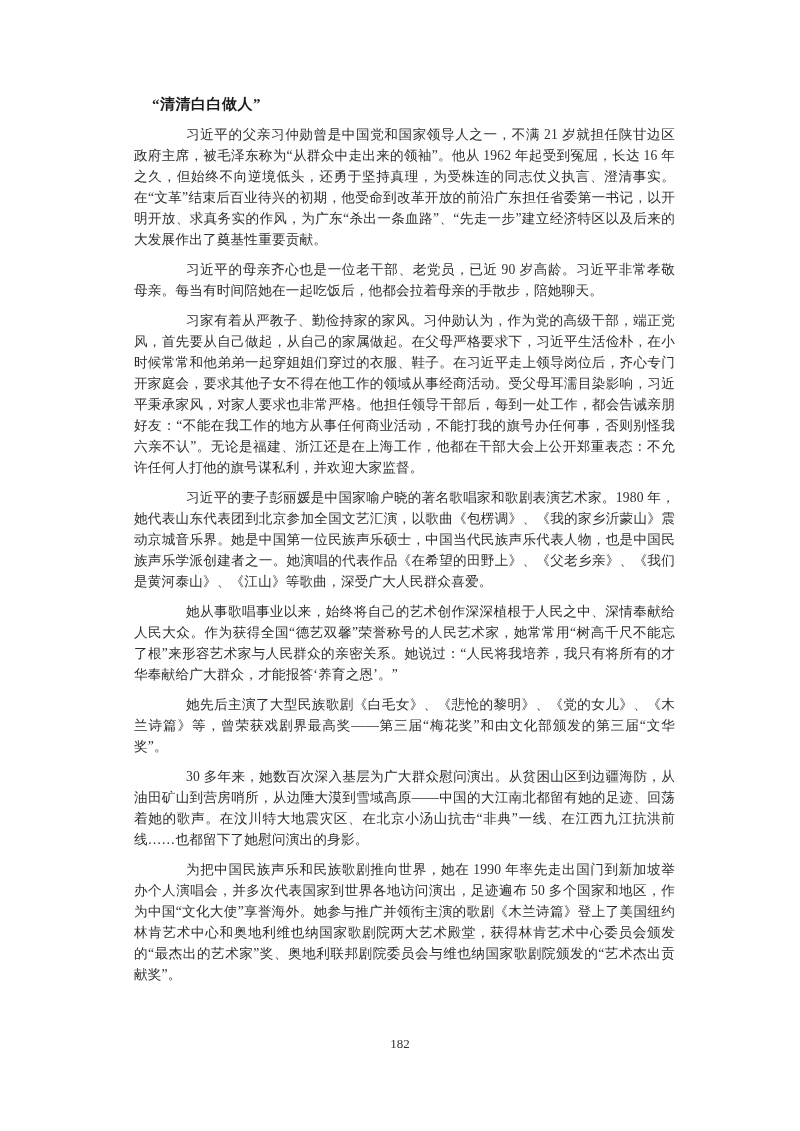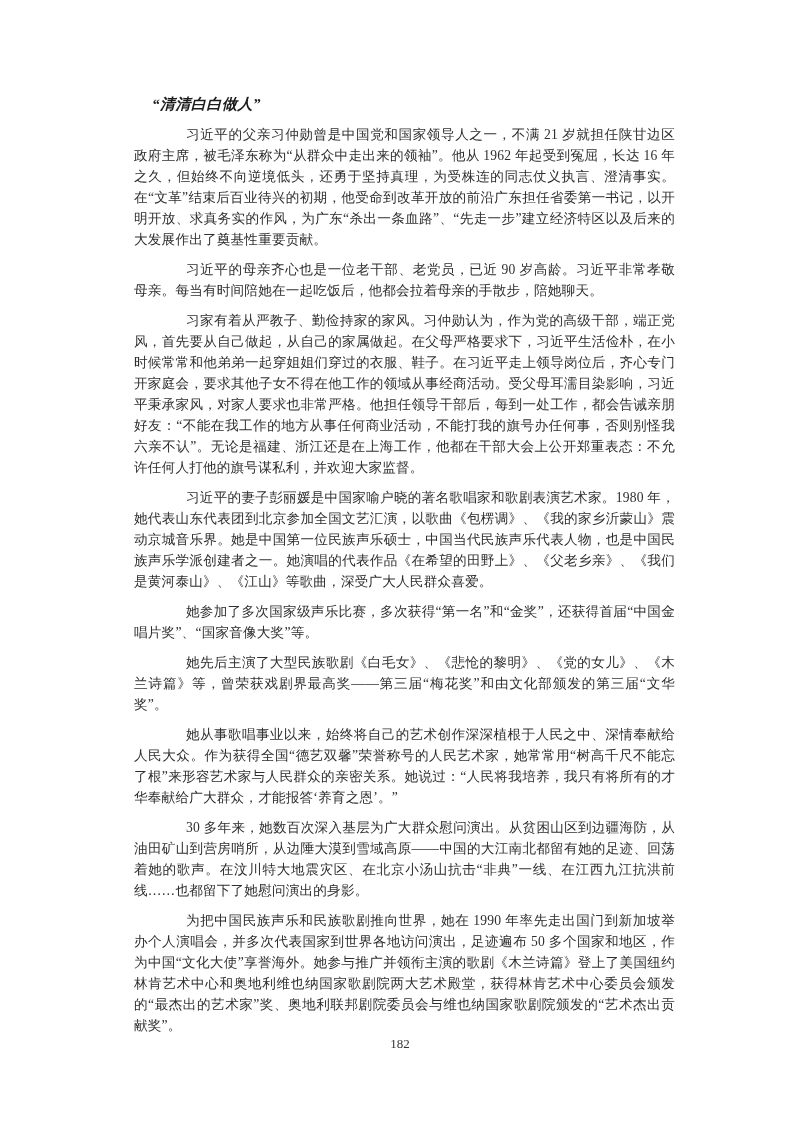--- a/index.html
+++ b/index.html
@@ -30,21 +30,20 @@
     width: 559px;
   }
   .doc-title {
     font-size: 15px;
     font-weight: bold;
     color: #1c1c1c;
     line-height: 21px;
     margin: 0 0 0 27px;
     padding: 0;
     letter-spacing: 0.5px;
-    font-style: italic;
   }
   .para {
     margin: 9px;
     padding: 0;
     font-size: 13.6px;
     line-height: 21px;
     text-align: justify;
     text-indent: 52px;
     letter-spacing: 0.2px;
     word-break: break-all;
@@ -62,20 +61,19 @@
 </head>
 <body>
 
 <div class="page">
   <div class="content">
     <h2 class="doc-title">“清清白白做人”</h2>
     <p class="para">习近平的父亲习仲勋曾是中国党和国家领导人之一，不满 21 岁就担任陕甘边区政府主席，被毛泽东称为“从群众中走出来的领袖”。他从 1962 年起受到冤屈，长达 16 年之久，但始终不向逆境低头，还勇于坚持真理，为受株连的同志仗义执言、澄清事实。在“文革”结束后百业待兴的初期，他受命到改革开放的前沿广东担任省委第一书记，以开明开放、求真务实的作风，为广东“杀出一条血路”、“先走一步”建立经济特区以及后来的大发展作出了奠基性重要贡献。</p>
     <p class="para">习近平的母亲齐心也是一位老干部、老党员，已近 90 岁高龄。习近平非常孝敬母亲。每当有时间陪她在一起吃饭后，他都会拉着母亲的手散步，陪她聊天。</p>
     <p class="para">习家有着从严教子、勤俭持家的家风。习仲勋认为，作为党的高级干部，端正党风，首先要从自己做起，从自己的家属做起。在父母严格要求下，习近平生活俭朴，在小时候常常和他弟弟一起穿姐姐们穿过的衣服、鞋子。在习近平走上领导岗位后，齐心专门开家庭会，要求其他子女不得在他工作的领域从事经商活动。受父母耳濡目染影响，习近平秉承家风，对家人要求也非常严格。他担任领导干部后，每到一处工作，都会告诫亲朋好友：“不能在我工作的地方从事任何商业活动，不能打我的旗号办任何事，否则别怪我六亲不认”。无论是福建、浙江还是在上海工作，他都在干部大会上公开郑重表态：不允许任何人打他的旗号谋私利，并欢迎大家监督。</p>
     <p class="para">习近平的妻子彭丽媛是中国家喻户晓的著名歌唱家和歌剧表演艺术家。1980 年，她代表山东代表团到北京参加全国文艺汇演，以歌曲《包楞调》、《我的家乡沂蒙山》震动京城音乐界。她是中国第一位民族声乐硕士，中国当代民族声乐代表人物，也是中国民族声乐学派创建者之一。她演唱的代表作品《在希望的田野上》、《父老乡亲》、《我们是黄河泰山》、《江山》等歌曲，深受广大人民群众喜爱。</p>
-    <p class="para">她参加了多次国家级声乐比赛，多次获得“第一名”和“金奖”，还获得首届“中国金唱片奖”、“国家音像大奖”等。</p>
+    <p class="para">她从事歌唱事业以来，始终将自己的艺术创作深深植根于人民之中、深情奉献给人民大众。作为获得全国“德艺双馨”荣誉称号的人民艺术家，她常常用“树高千尺不能忘了根”来形容艺术家与人民群众的亲密关系。她说过：“人民将我培养，我只有将所有的才华奉献给广大群众，才能报答‘养育之恩’。”</p>
     <p class="para">她先后主演了大型民族歌剧《白毛女》、《悲怆的黎明》、《党的女儿》、《木兰诗篇》等，曾荣获戏剧界最高奖——第三届“梅花奖”和由文化部颁发的第三届“文华奖”。</p>
-    <p class="para">她从事歌唱事业以来，始终将自己的艺术创作深深植根于人民之中、深情奉献给人民大众。作为获得全国“德艺双馨”荣誉称号的人民艺术家，她常常用“树高千尺不能忘了根”来形容艺术家与人民群众的亲密关系。她说过：“人民将我培养，我只有将所有的才华奉献给广大群众，才能报答‘养育之恩’。”</p>
     <p class="para">30 多年来，她数百次深入基层为广大群众慰问演出。从贫困山区到边疆海防，从油田矿山到营房哨所，从边陲大漠到雪域高原——中国的大江南北都留有她的足迹、回荡着她的歌声。在汶川特大地震灾区、在北京小汤山抗击“非典”一线、在江西九江抗洪前线……也都留下了她慰问演出的身影。</p>
     <p class="para">为把中国民族声乐和民族歌剧推向世界，她在 1990 年率先走出国门到新加坡举办个人演唱会，并多次代表国家到世界各地访问演出，足迹遍布 50 多个国家和地区，作为中国“文化大使”享誉海外。她参与推广并领衔主演的歌剧《木兰诗篇》登上了美国纽约林肯艺术中心和奥地利维也纳国家歌剧院两大艺术殿堂，获得林肯艺术中心委员会颁发的“最杰出的艺术家”奖、奥地利联邦剧院委员会与维也纳国家歌剧院颁发的“艺术杰出贡献奖”。</p>
   </div>
   <div class="page-number">182</div>
 </div>
 
 </body></html>

